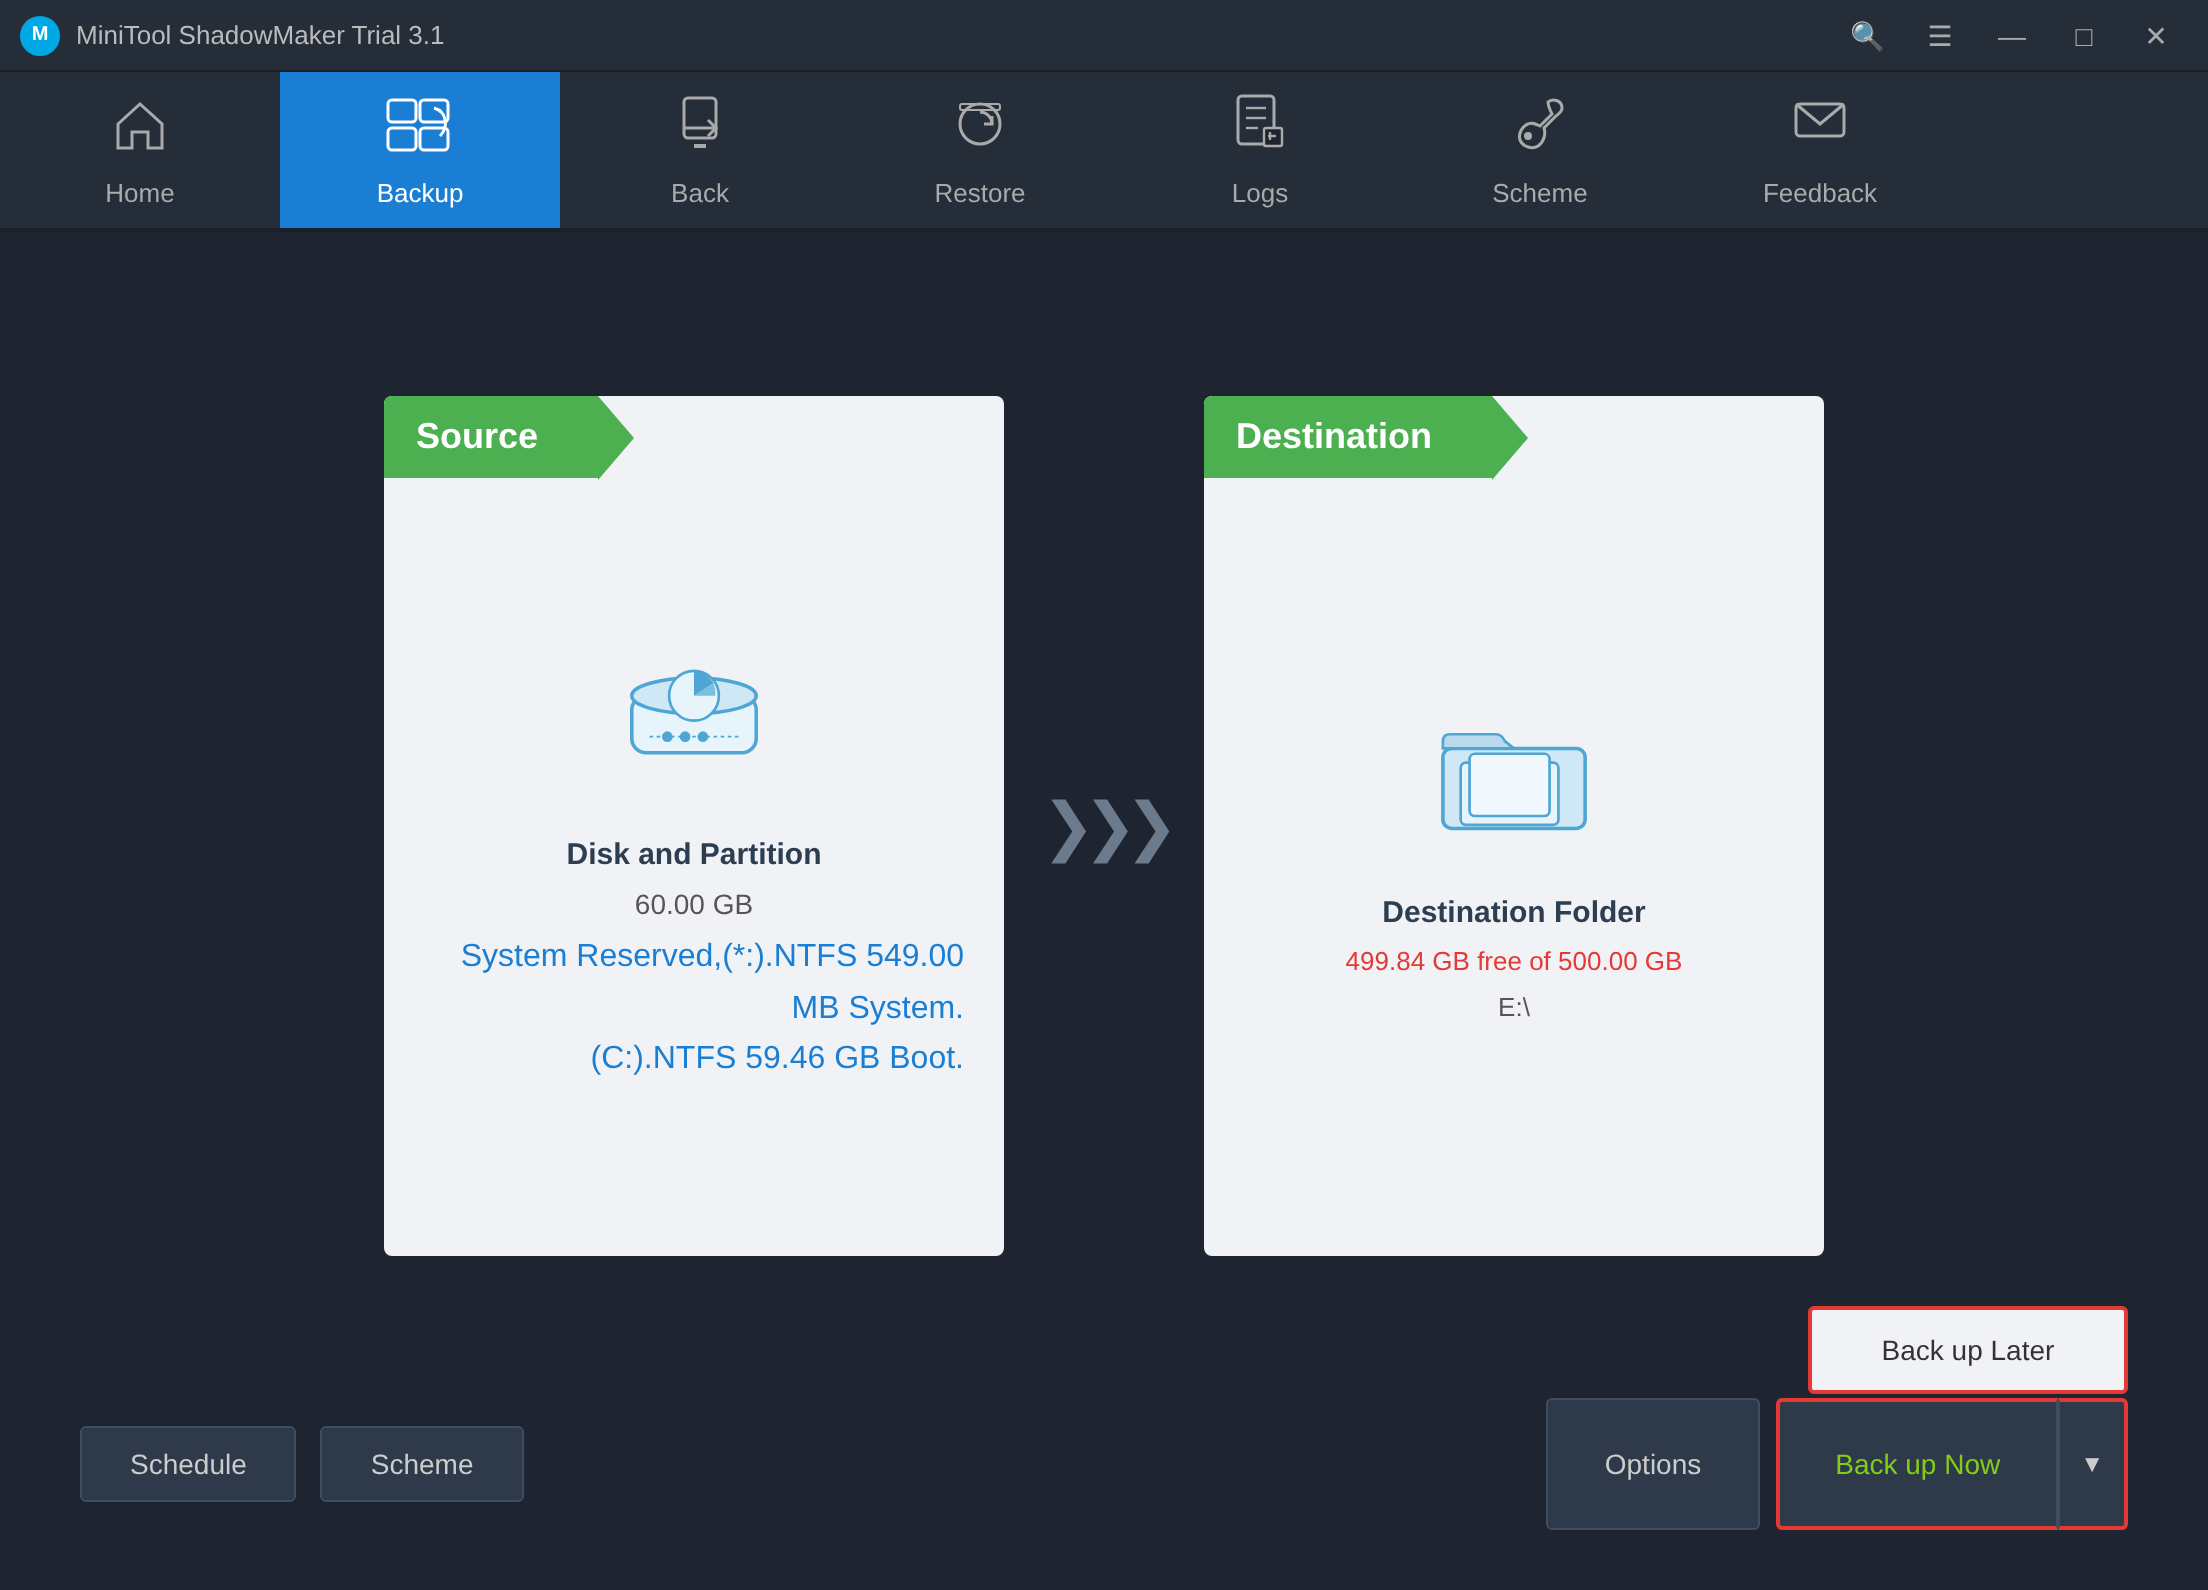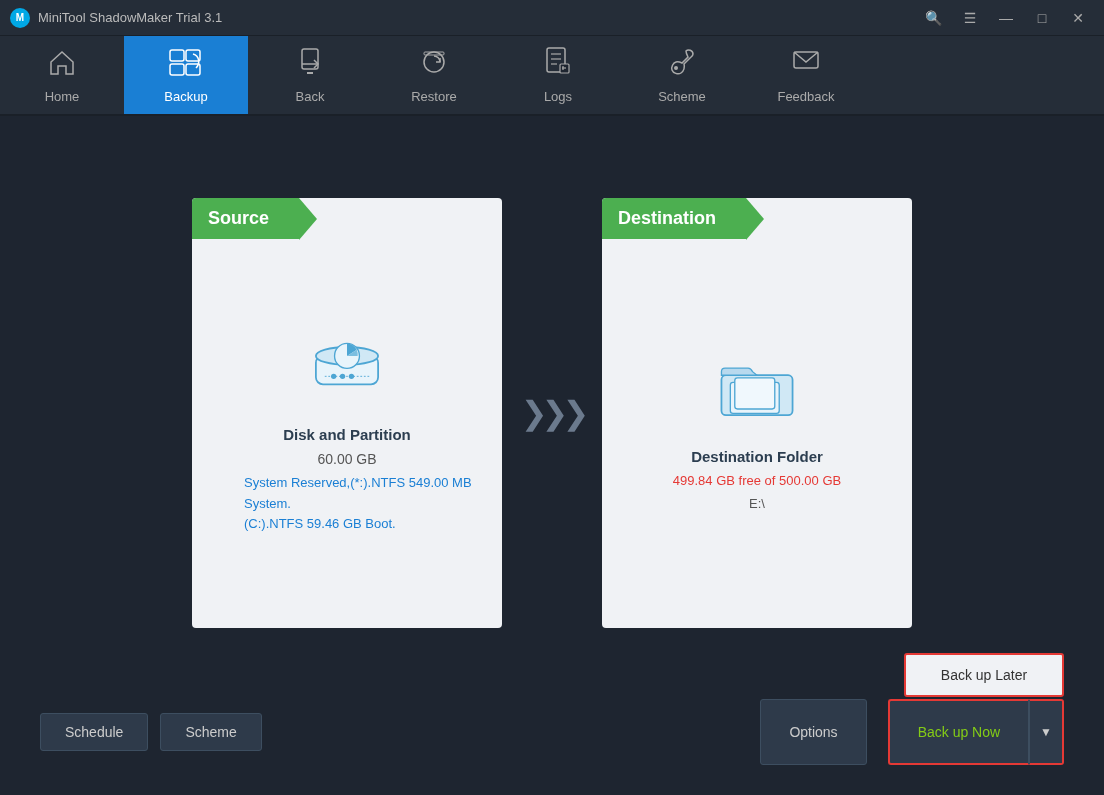--- a/index.html
+++ b/index.html
@@ -64,21 +64,21 @@
       height: 80px;
       display: flex;
       align-items: stretch;
       border-bottom: 2px solid #1a2028;
     }
     .nav-item {
       display: flex;
       flex-direction: column;
       align-items: center;
       justify-content: center;
-      width: 124px;
+      width: 140px;
       cursor: pointer;
       color: #ccc;
       font-size: 13px;
       gap: 6px;
       position: relative;
     }
     .nav-item.active {
       background: #1a7fd4;
       color: white;
     }
@@ -365,21 +365,21 @@
             <path d="M45 25 L56 18 A14 14 0 0 1 57 25 Z" fill="#7bbee0"></path>
 
             <circle cx="30" cy="48" r="3" fill="#4da6d4"></circle>
             <circle cx="40" cy="48" r="3" fill="#4da6d4"></circle>
             <circle cx="50" cy="48" r="3" fill="#4da6d4"></circle>
             <line x1="20" y1="48" x2="70" y2="48" stroke="#4da6d4" stroke-width="1" stroke-dasharray="2 2"></line>
           </svg>
         </div>
         <div class="panel-title">Disk and Partition</div>
         <div class="panel-size">60.00 GB</div>
-        <div class="panel-detail" style="color:#1a7fd4;font-size:13px;text-align:left;line-height:1.6;margin-left:32px;">System Reserved,(*:).NTFS 549.00 MB System.<br>(C:).NTFS 59.46 GB Boot.</div>
+        <div class="panel-detail" style="color:#1a7fd4;font-size:16px;text-align:right;line-height:1.6;">System Reserved,(*:).NTFS 549.00 MB System.<br>(C:).NTFS 59.46 GB Boot.</div>
       </div>
     </div>
 
     <div class="arrow-area">
       <span style="color:#6b7a8d; font-size:32px; letter-spacing:-6px;">❯❯❯</span>
     </div>
 
     <div class="panel" style="cursor:pointer;">
       <div style="position:relative; overflow:visible; margin-bottom:0;">
         <div style="background:#4caf50; padding:10px 0 10px 16px; display:inline-block; position:relative;">
@@ -411,18 +411,18 @@
   <div class="bottom-toolbar">
     <div class="left-btns">
       <button class="toolbar-btn">Schedule</button>
       <button class="toolbar-btn">Scheme</button>
     </div>
     <div class="right-btns">
 
       <div class="dropdown-menu">
         <div class="dropdown-item">Back up Later</div>
       </div>
-      <button class="options-btn" style="margin-right:21px;">Options</button>
+      <button class="options-btn" style="margin-right:8px;">Options</button>
       <button class="backup-now-btn">Back up Now</button>
       <button class="dropdown-arrow-btn">▼</button>
     </div>
   </div>
 </div>
 
 </body></html>

